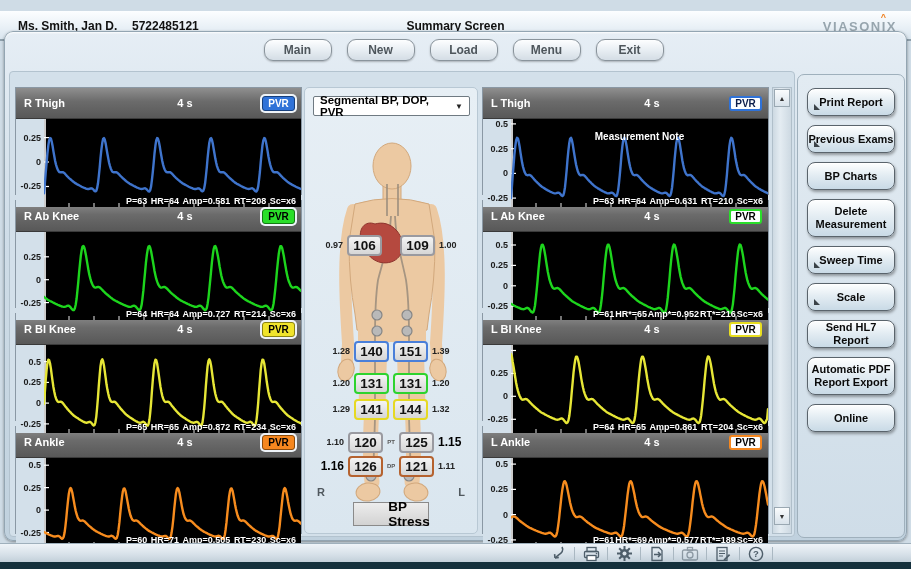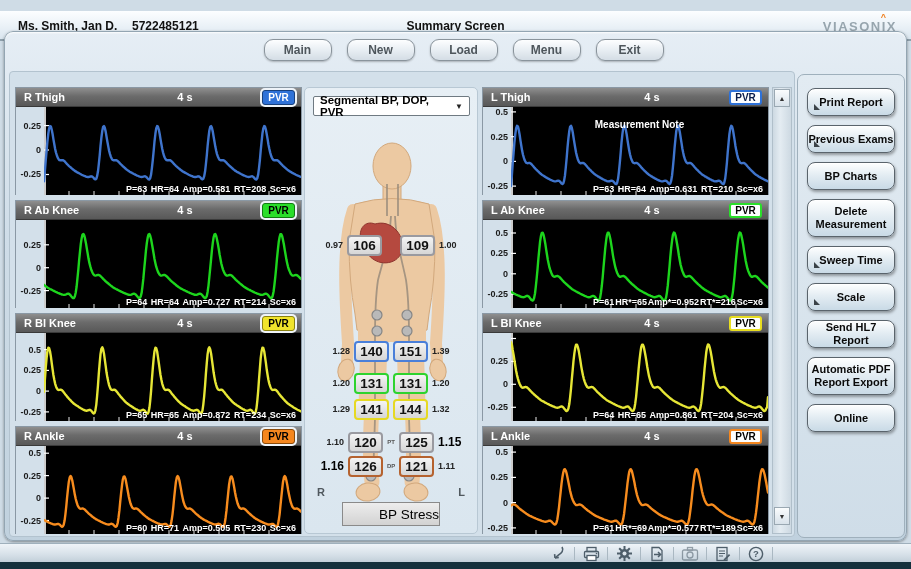--- a/index.html
+++ b/index.html
@@ -29,21 +29,21 @@
     background:linear-gradient(180deg,#fdfeff 0%,#e8eef3 50%,#d4dde5 100%);
     box-shadow:0 1px 2px rgba(0,0,0,.25); cursor:default; }
 
   .charts-region { position:absolute; left:5px; top:40px; width:786px; height:466px;
     background:#d3e0ea; border:1px solid #b3c3cf; border-radius:4px; }
 
   
   .col { position:absolute; top:15px; width:287px; display:flex; flex-direction:column; gap:5px; }
   #col-left { left:5px; } #col-right { left:472px; }
   .chart-panel { width:287px; height:108px; background:#000; border:1px solid #8a98a4; }
-  .chart-header { height:19px; display:flex; align-items:center;
+  .chart-header { height:31px; display:flex; align-items:center;
     background:linear-gradient(180deg,#8f8f8f 0%,#6b6b6b 45%,#585858 100%);
     border-bottom:1px solid #3a3a3a; padding:0 4px; }
   .chart-title { font-size:11px; font-weight:bold; color:#fff; padding-left:4px; width:88px; }
   .chart-dur { flex:1; text-align:center; font-size:11px; font-weight:bold; color:#fff; }
   .badge { min-width:33px; height:15px; border-radius:3px; display:flex; align-items:center; justify-content:center;
     font-size:10px; font-weight:bold; margin-right:2px; }
   .badge-blue-filled   { background:#2f72d8; color:#fff; border:1px solid #16407e; box-shadow:0 0 0 2px #eef3f8; }
   .badge-green-filled  { background:#2ade2a; color:#000; border:1px solid #127a12; box-shadow:0 0 0 2px #eef3f8; }
   .badge-yellow-filled { background:#f0e42c; color:#000; border:1px solid #8a8210; box-shadow:0 0 0 2px #eef3f8; }
   .badge-orange-filled { background:#f5871f; color:#000; border:1px solid #8a4a0a; box-shadow:0 0 0 2px #eef3f8; }
@@ -74,23 +74,23 @@
     font-size:13.5px; font-weight:bold; color:#111; padding:0 2px; }
   .bd-blue  { border-color:#4a7fd9; } .bd-green { border-color:#2ed32e; }
   .bd-yellow{ border-color:#e6d922; } .bd-gray  { border-color:#9a9aa0; } .bd-brown { border-color:#b5622f; }
   .ratio { font-size:9px; font-weight:bold; color:#222; width:24px; }
   .ratio.left { text-align:right; } .ratio.right { text-align:left; }
   .ratio.big { font-size:12px; color:#000; }
   .mini-label { font-size:6px; font-weight:bold; color:#555; width:8px; text-align:center; }
   .gapspan { width:10px; }
   .side-label { position:absolute; top:398px; font-size:11px; font-weight:bold; color:#50585e; }
   .side-label.r { left:12px; } .side-label.l { right:12px; }
-  .bp-stress { position:absolute; left:50%; transform:translateX(-50%); top:414px; width:98px; height:24px;
+  .bp-stress { position:absolute; left:50%; transform:translateX(-50%); top:414px; width:76px; height:24px;
     background:linear-gradient(180deg,#ededed,#d2d2d2); border:1px solid #8a8a8a;
-    font-size:13.5px; font-weight:normal; color:#000; display:flex; align-items:center; justify-content:center;padding-left:36px; }
+    font-size:13.5px; font-weight:bold; color:#000; display:flex; align-items:center; justify-content:center;padding-left:36px; }
 
   
   .vscroll { position:absolute; left:762px; top:15px; width:20px; height:447px;
     background:linear-gradient(90deg,#cdd9e2,#e4ecf2 40%,#cdd9e2); border:1px solid #b0bfca; }
   .vs-btn { position:absolute; left:1px; width:16px; height:18px; background:linear-gradient(180deg,#fafcfd,#d8e2ea);
     border:1px solid #9aa8b2; display:flex; align-items:center; justify-content:center; font-size:7px; color:#333; }
   .vs-up { top:1px; } .vs-down { bottom:8px; }
 
   
   .sidebar { position:absolute; left:793px; top:43px; width:108px; height:464px;

